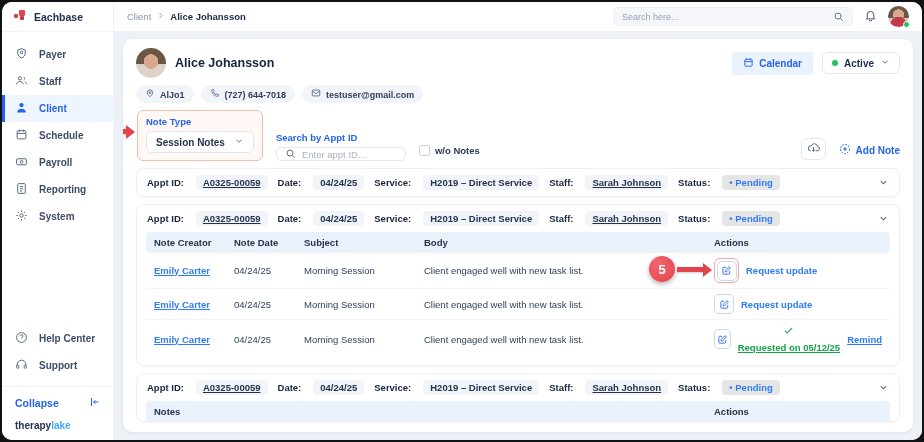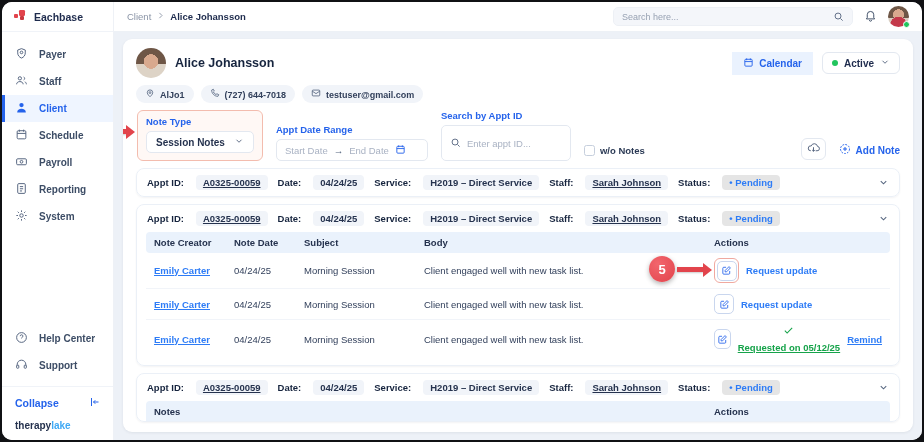--- a/index.html
+++ b/index.html
@@ -102,21 +102,21 @@
                      border-radius:6px; padding:5px 8px 7px; margin-left:1px; }
   .nt-select { display:flex; align-items:center; gap:9px; background:#fff;
                border:1px solid #E3E8F0; border-radius:5px; padding:4px 9px;
                font-size:10px; font-weight:600; color:#25324E; cursor:pointer; }
   .date-input { display:flex; align-items:center; gap:6px; border:1px solid #E3E8F0;
                 border-radius:5px; padding:4px 8px; font-size:9.5px; color:#A9B2C3;
                 width:152px; height:22px; cursor:text; }
   .date-input .darr { color:#55657F; }
   .date-input svg { margin-left:auto; color:#2563EB; }
   .apptid-input { display:flex; align-items:center; gap:6px; border:1px solid #E3E8F0;
-                  border-radius:5px; padding:4px 8px; width:130px; height:36px; }
+                  border-radius:5px; padding:4px 8px; width:130px; height:14px; }
   .apptid-input svg { color:#55657F; }
   .apptid-input input { border:none; outline:none; width:100%; font-size:9.5px;
                         font-family:inherit; color:#33415C; }
   .apptid-input input::placeholder { color:#A9B2C3; }
   .wo-notes { display:flex; align-items:center; gap:5px; font-size:9.5px; font-weight:600;
               color:#2B3A55; padding-bottom:5px; cursor:pointer; }
   .cbox { width:11px; height:11px; border:1px solid #C6CFDD; border-radius:2.5px; background:#fff; }
   .f-spacer { flex:1; }
   .export-btn { width:25px; height:22px; border:1px solid #E3E8F0; background:#fff;
                 border-radius:6px; display:grid; place-items:center; color:#55657F;
@@ -341,32 +341,20 @@
             <div class="nt-select">
               <span>Session Notes</span>
               <span><svg width="10" height="10" viewBox="0 0 24 24" fill="none" stroke="#55657F" stroke-width="2.2">
                     <path d="M6 9l6 6 6-6"></path>
                   </svg></span>
             </div>
 
             <span class="ann-arrow" style="left:-29px; top:18px; width:18px;"></span>
           </div>
           <div class="fgroup">
-            <div class="flabel">Appt Date Range</div>
-            <div class="date-input">
-              <span>Start Date</span>
-              <span class="darr">→</span>
-              <span>End Date</span>
-              <span><svg width="11" height="11" viewBox="0 0 24 24" fill="none" stroke="currentColor" stroke-width="2">
-                    <rect x="4" y="5" width="16" height="15" rx="2"></rect>
-                    <path d="M4 10h16M8 3v4M16 3v4"></path>
-                  </svg></span>
-            </div>
-          </div>
-          <div class="fgroup">
             <div class="flabel">Search by Appt ID</div>
             <div class="apptid-input">
               <span><svg width="11" height="11" viewBox="0 0 24 24" fill="none" stroke="currentColor" stroke-width="2">
                     <circle cx="11" cy="11" r="6.5"></circle>
                     <path d="M16.5 16.5L21 21"></path>
                   </svg></span>
               <input type="text" placeholder="Enter appt ID..." style="">
             </div>
           </div>
           <div class="wo-notes">

